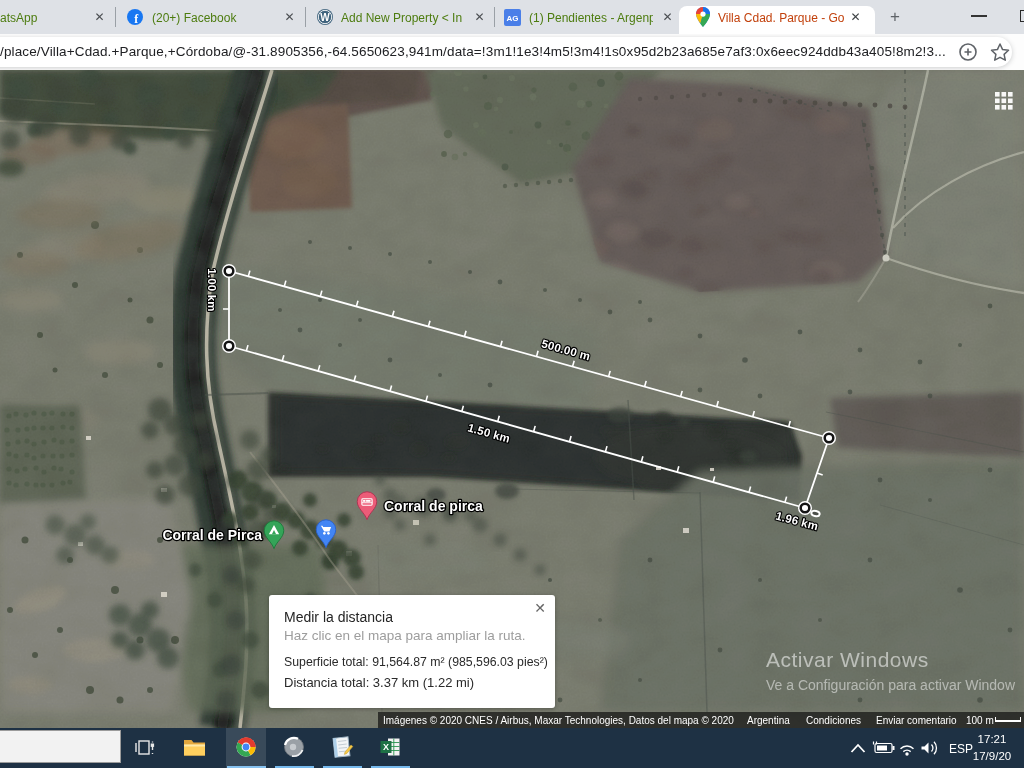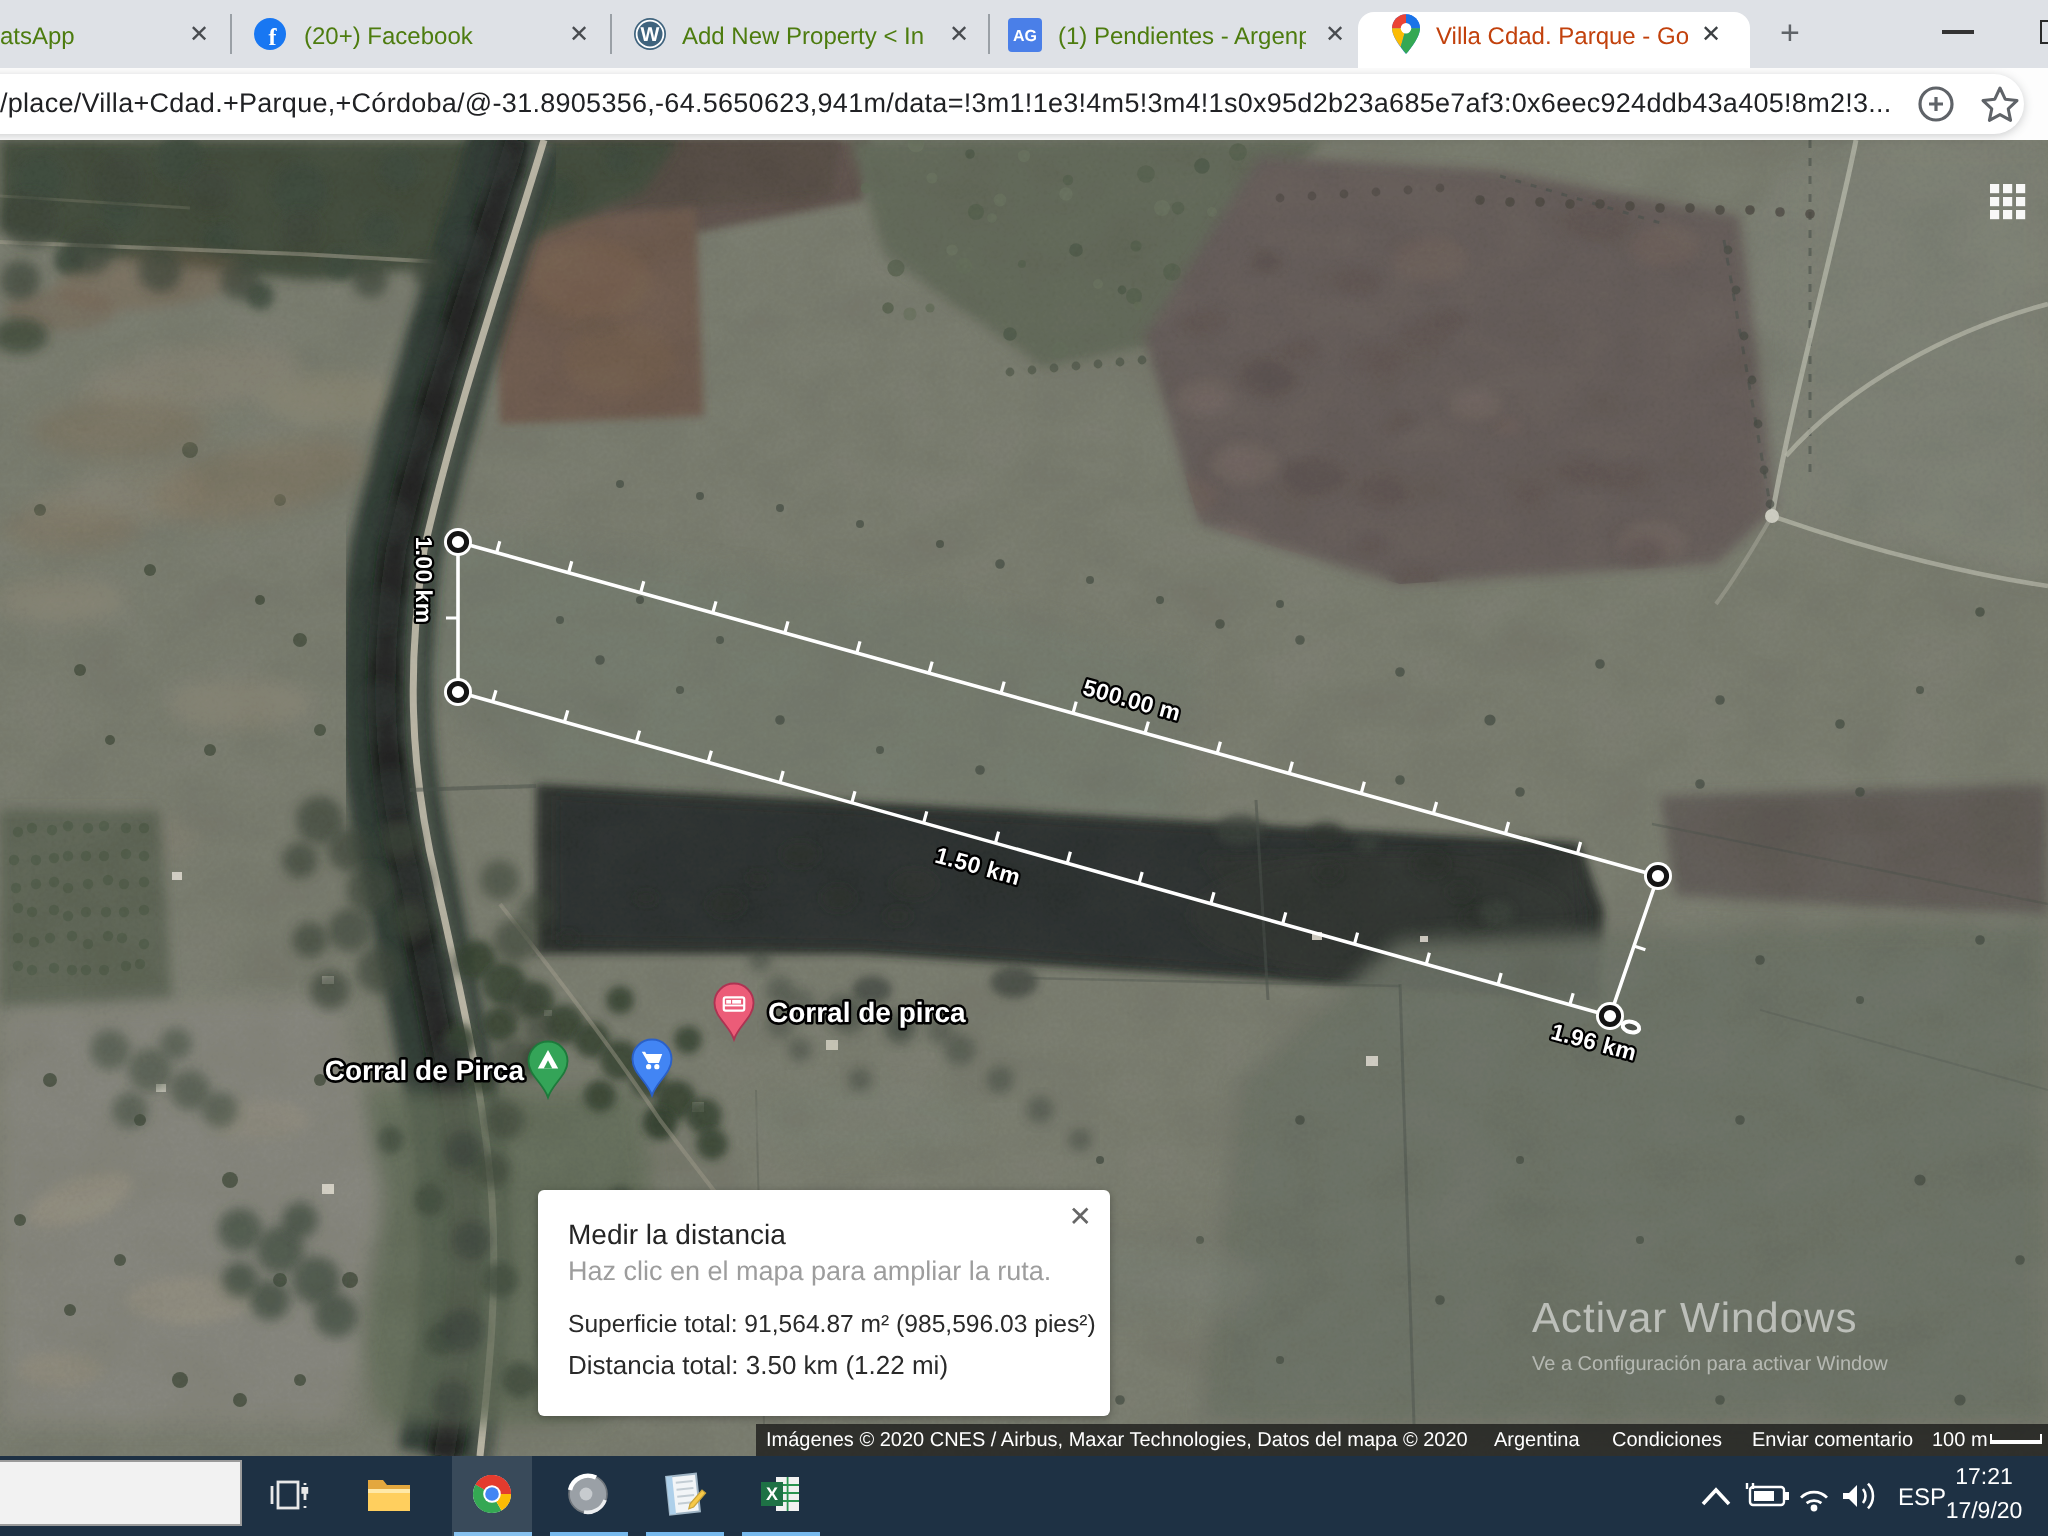--- a/index.html
+++ b/index.html
@@ -9,21 +9,21 @@
 .tabtxt{position:absolute;top:11px;font-size:12px;color:#4d7c0f;white-space:nowrap;overflow:hidden}
 .tdiv{position:absolute;top:7px;width:1px;height:20px;background:#9aa0a6}
 .tx{position:absolute;top:11px;width:13px;height:13px;color:#494c50;font-size:12px;line-height:12px;text-align:center}
 #activetab{position:absolute;left:679px;top:6px;width:196px;height:28px;background:#fff;border-radius:8px 8px 0 0}
 #toolbar{position:absolute;left:0;top:34px;width:1024px;height:36px;background:#fdfdfd}
 #omni{position:absolute;left:-20px;top:37px;width:1032px;height:30px;background:#fff;border-radius:15px;box-shadow:0 1px 5px rgba(60,64,67,.25)}
 #url{position:absolute;left:0px;top:44px;font-size:13.5px;color:#202124;white-space:nowrap;letter-spacing:0.14px}
 
 #map{position:absolute;left:0;top:70px;width:1024px;height:658px}
 #actwin{position:absolute;left:766px;top:648px;font-size:21px;color:rgba(255,255,255,.55);letter-spacing:.5px}
-#actwin2{position:absolute;left:766px;top:677px;font-size:10px;color:rgba(255,255,255,.5);width:259px;white-space:nowrap;overflow:hidden}
+#actwin2{position:absolute;left:766px;top:677px;font-size:14px;color:rgba(255,255,255,.5);width:259px;white-space:nowrap;overflow:hidden}
 
 #card{position:absolute;left:269px;top:595px;width:286px;height:113px;background:#fff;border-radius:3px;box-shadow:0 1px 4px rgba(0,0,0,.3);font-size:13.5px}
 #card .t1{position:absolute;left:15px;top:14px;color:#252525;font-size:14px}
 #card .t2{position:absolute;left:15px;top:33px;color:#9d9d9d;font-size:13.5px}
 #card .t3{position:absolute;left:15px;top:60px;color:#2a2a2a;font-size:12.3px;white-space:nowrap}
 #card .t4{position:absolute;left:15px;top:80px;color:#2a2a2a;font-size:13px;white-space:nowrap}
 #card .cx{position:absolute;right:9px;top:5px;color:#666;font-size:14px}
 
 #attrib{position:absolute;left:378px;top:712px;width:646px;height:16px;background:rgba(15,15,15,.7);color:#fff;font-size:10px}
 #attrib span{position:absolute;top:3px}
@@ -614,21 +614,21 @@
   <div class="tx" style="left:849px;color:#3c4043">✕</div>
   <div style="position:absolute;left:888px;top:10px;width:14px;height:14px;color:#5f6368;font-size:17px;line-height:13px;text-align:center">+</div>
   <div style="position:absolute;left:971px;top:15px;width:16px;height:2px;background:#333"></div>
   <div style="position:absolute;left:1020px;top:10px;width:12px;height:12px;border:1.3px solid #2a2a2a;background:#dee1e6"></div>
 </div>
 
 <div id="card">
  <div class="t1">Medir la distancia</div>
  <div class="t2">Haz clic en el mapa para ampliar la ruta.</div>
  <div class="t3">Superficie total: 91,564.87 m² (985,596.03 pies²)</div>
- <div class="t4">Distancia total: 3.50 km (1.22 mi)</div>
+ <div class="t4">Distancia total: 3.37 km (1.22 mi)</div>
  <div class="cx">✕</div>
 </div>
 
 <div id="actwin">Activar Windows</div>
 <div id="actwin2">Ve a Configuración para activar Window</div>
 
 <div id="attrib">
  <span style="left:5px">Imágenes © 2020 CNES / Airbus, Maxar Technologies, Datos del mapa © 2020</span>
  <span style="left:369px">Argentina</span>
  <span style="left:428px">Condiciones</span>

